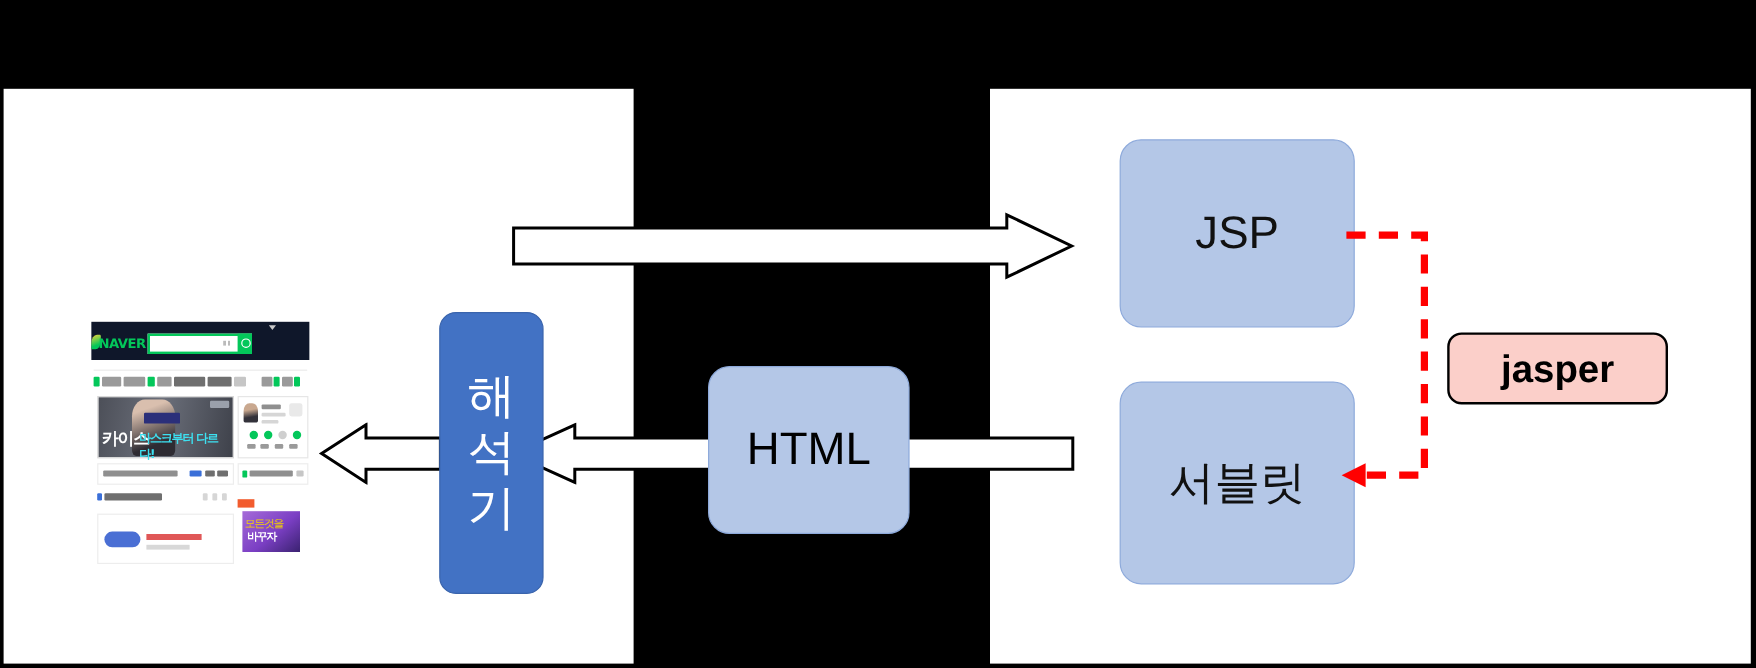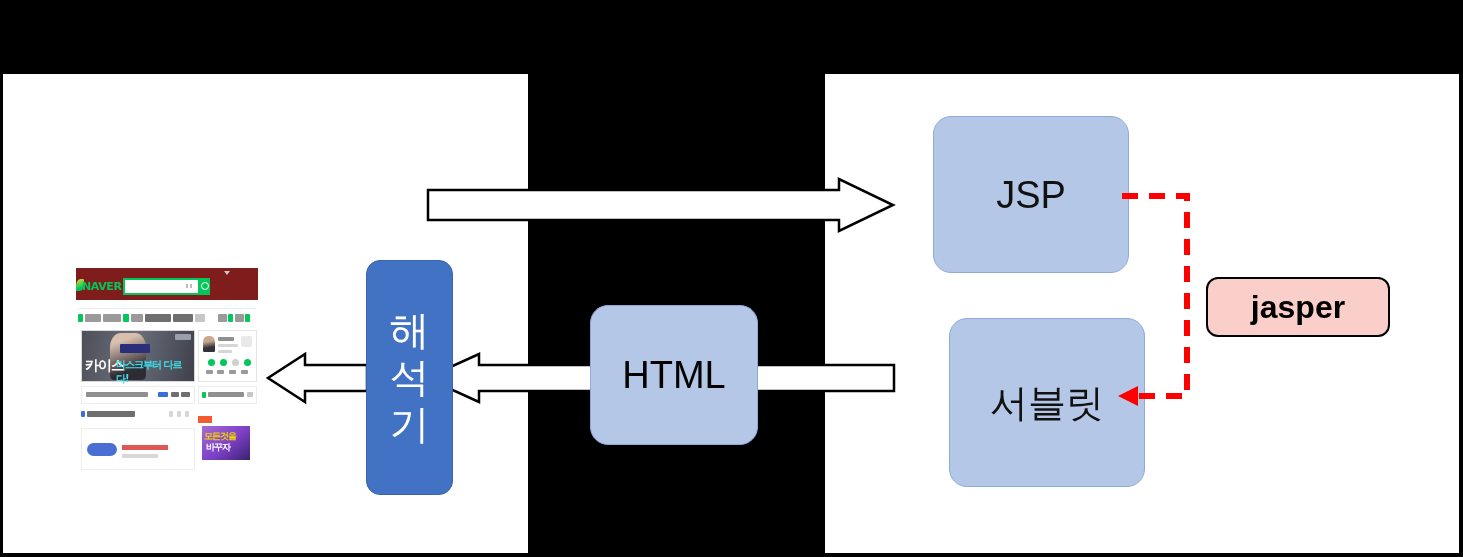--- a/index.html
+++ b/index.html
@@ -73,21 +73,20 @@
     z-index: 6;
   }
   #box-jsp .lbl { color: #111111; font-size: 38px; }
 
   #box-servlet {
     left: 933px; top: 318px; width: 196px; height: 169px;
     background: #B4C7E7;
     border: 1.5px solid #8EAADB;
     border-radius: 18px;
     z-index: 6;
-    margin-left: 16px;
   }
   #box-servlet .lbl { color: #111111; font-size: 38px; }
 
   #box-jasper {
     left: 1206px; top: 277px; width: 184px; height: 60px;
     background: #FBCFC9;
     border: 2px solid #000000;
     border-radius: 12px;
     z-index: 7;
   }
@@ -106,21 +105,21 @@
   #naver-shot {
     position: absolute;
     left: 76px; top: 268px;
     width: 182px; height: 223px;
     background: #ffffff;
     overflow: hidden;
     z-index: 4;
   }
   .nv-row { position: absolute; }
 
-  #nv-topbar { left: 0; top: 0; width: 182px; height: 32px; background:#7f1d1d; }
+  #nv-topbar { left: 0; top: 0; width: 182px; height: 32px; background:#0f172a; }
   #nv-logo {
     position: absolute; left: 6px; top: 12px;
     font-size: 11px; font-weight: bold; color: #03C75A;
     letter-spacing: -0.4px;
     font-family: "DejaVu Sans", sans-serif;
   }
   #nv-leaf {
     position: absolute; left: 0px; top: 11px; width: 8px; height: 12px;
     background: linear-gradient(160deg,#f2d33a 0%, #03C75A 70%);
     border-radius: 60% 10% 55% 10%;
@@ -200,21 +199,21 @@
 
   
   #nv-adbox {
     left:122px; top:148px; width:57px; height:44px; background:#ffffff;
   }
   #nv-adtag { position:absolute; left:0; top:0; width:14px; height:7px; background:#f25c2e; }
   #nv-adart {
     position:absolute; left:4px; top:10px; width:48px; height:34px;
     background: linear-gradient(140deg,#a56bd8 0%, #7b3fc4 55%, #3a2270 100%);
   }
-  #nv-adtxt1 { position:absolute; left:6px; top:14px; font-size:9px; font-weight:bold;
+  #nv-adtxt1 { position:absolute; left:6px; top:14px; font-size:9px; font-weight:normal;
                color:#f5d400; letter-spacing:-1px; font-family:"DejaVu Sans", sans-serif; }
   #nv-adtxt2 { position:absolute; left:8px; top:25px; font-size:9px; font-weight:bold;
                color:#ffffff; letter-spacing:-1px; font-family:"DejaVu Sans", sans-serif; }
 
   
   #nv-article { left:5px; top:160px; width:112px; height:40px; background:#ffffff; border:1px solid #ededed; }
   #nv-artbtn { position:absolute; left:5px; top:14px; width:30px; height:13px;
                background:#4a6fd4; border-radius:7px; }
   #nv-artline1 { position:absolute; left:40px; top:16px; width:46px; height:5px; background:#e05757; }
   #nv-artline2 { position:absolute; left:40px; top:25px; width:36px; height:4px; background:#d8d8d8; }

